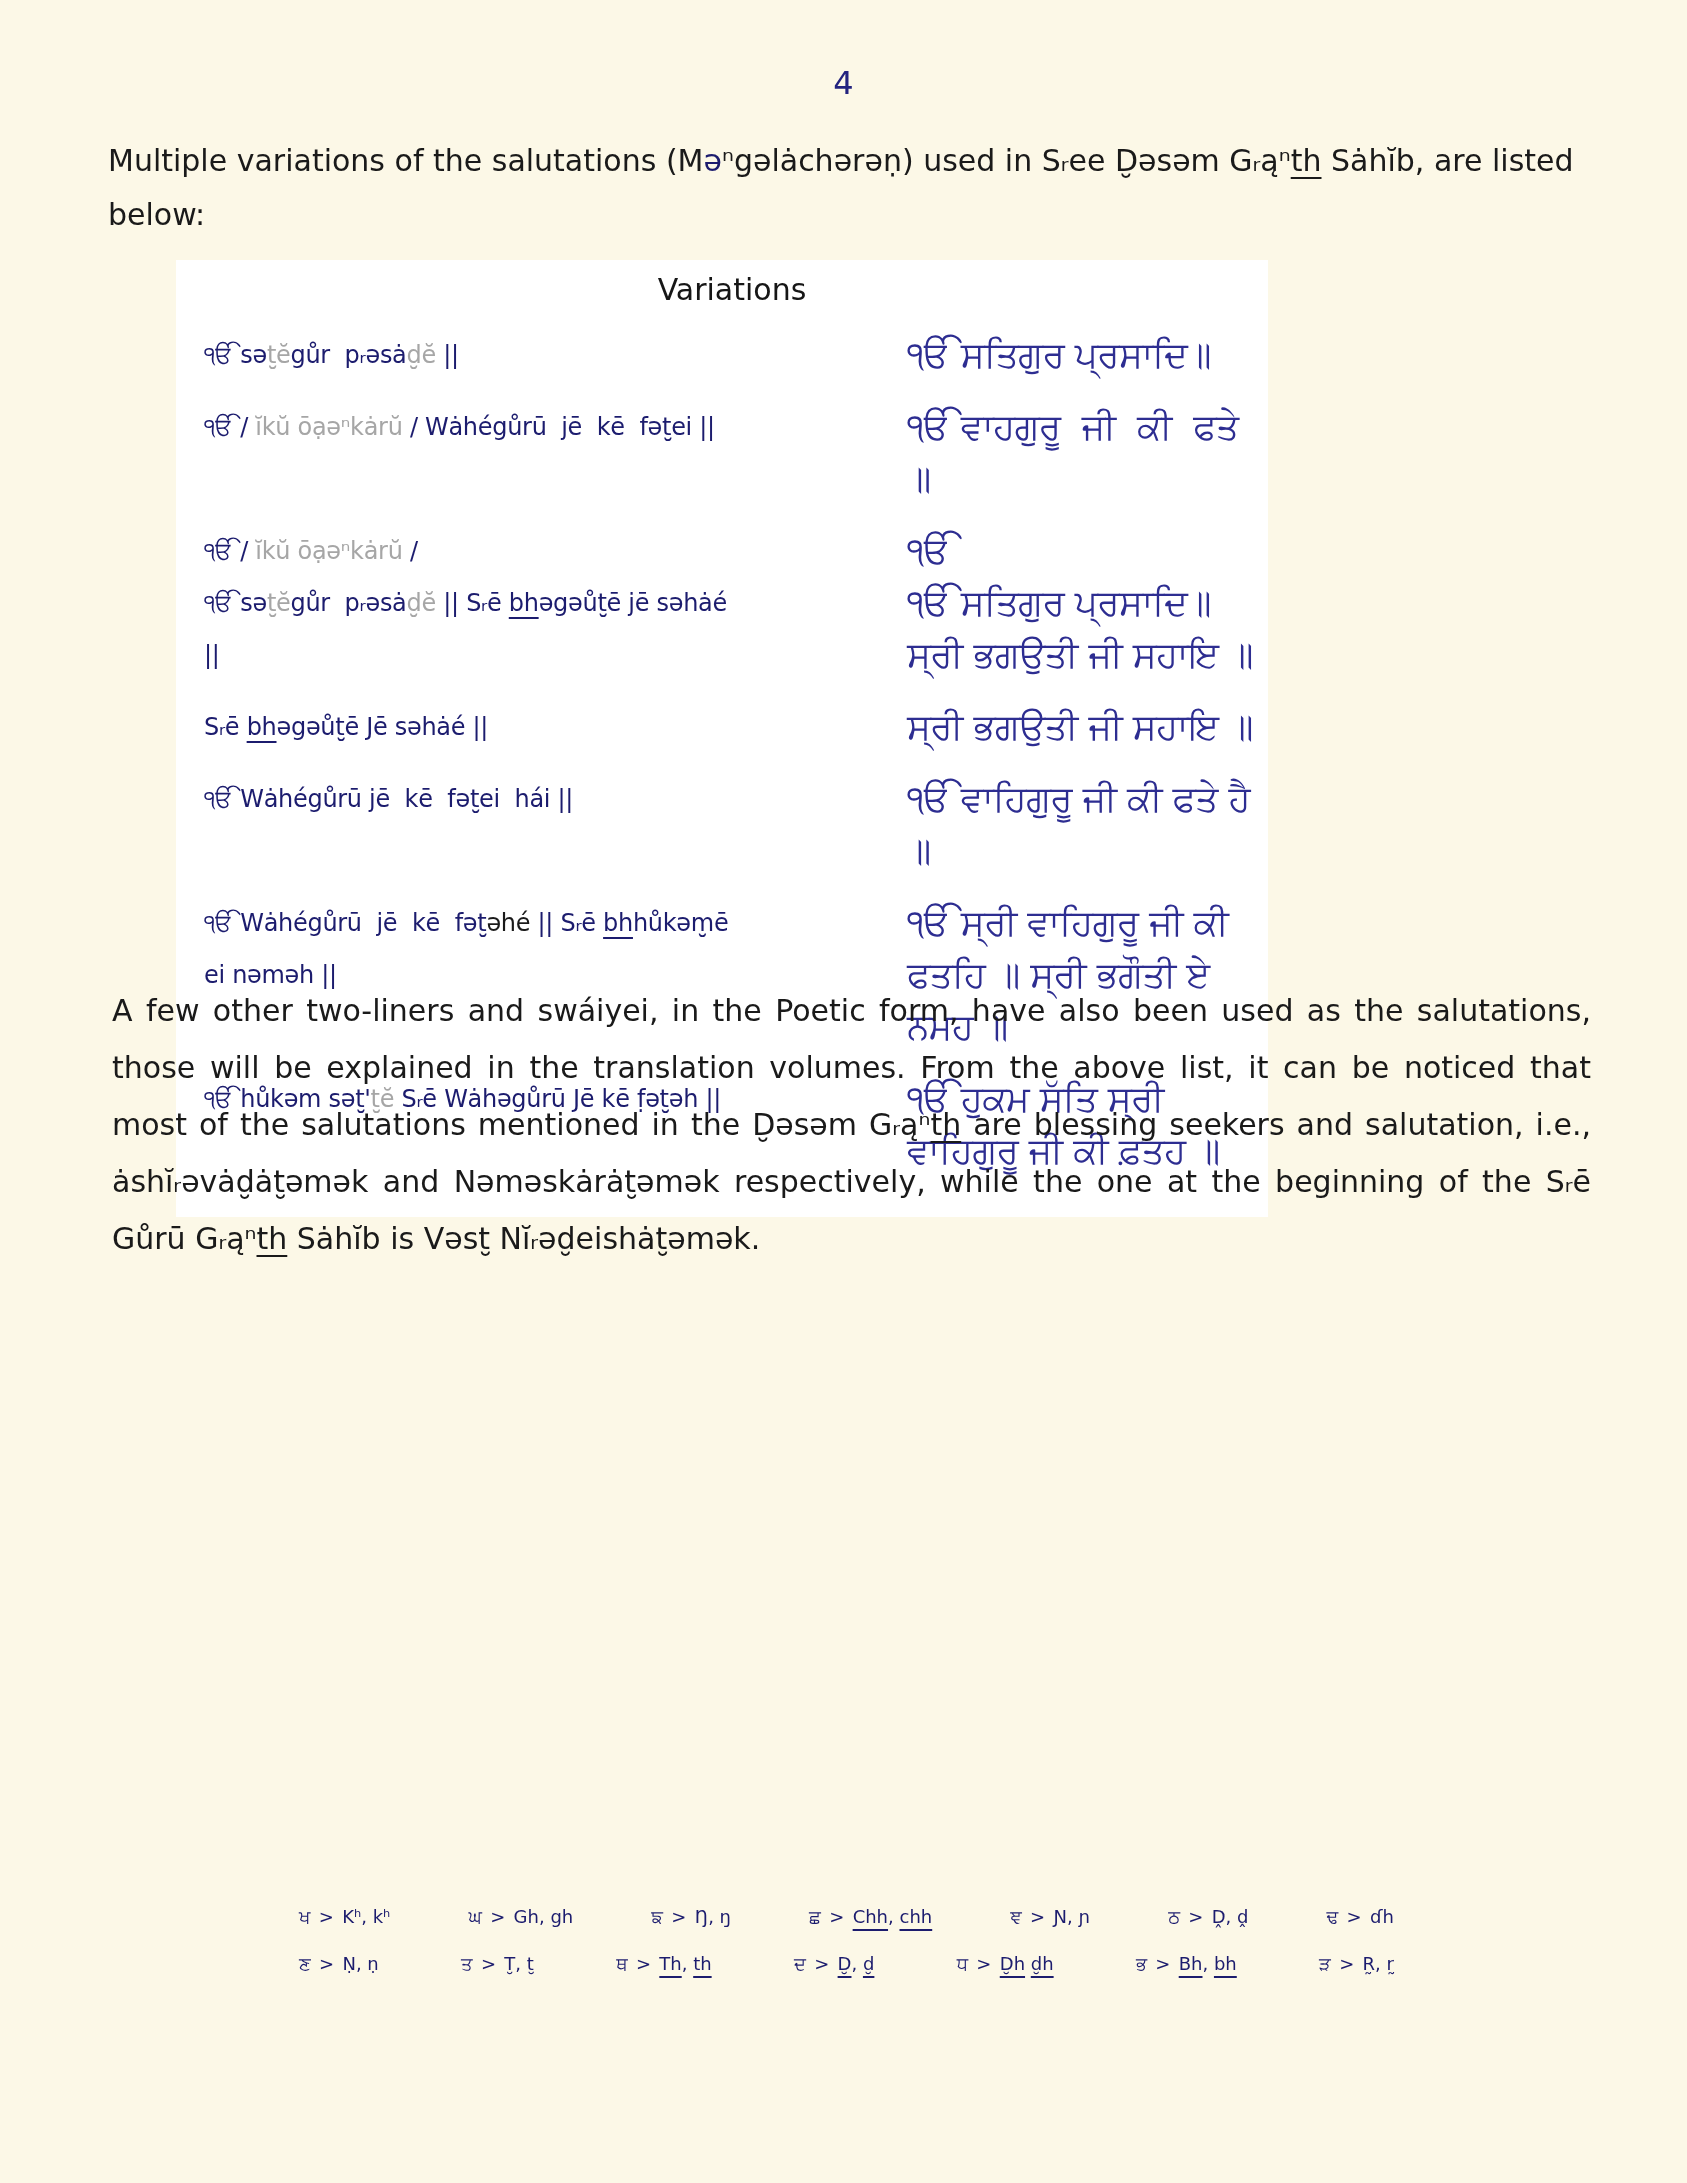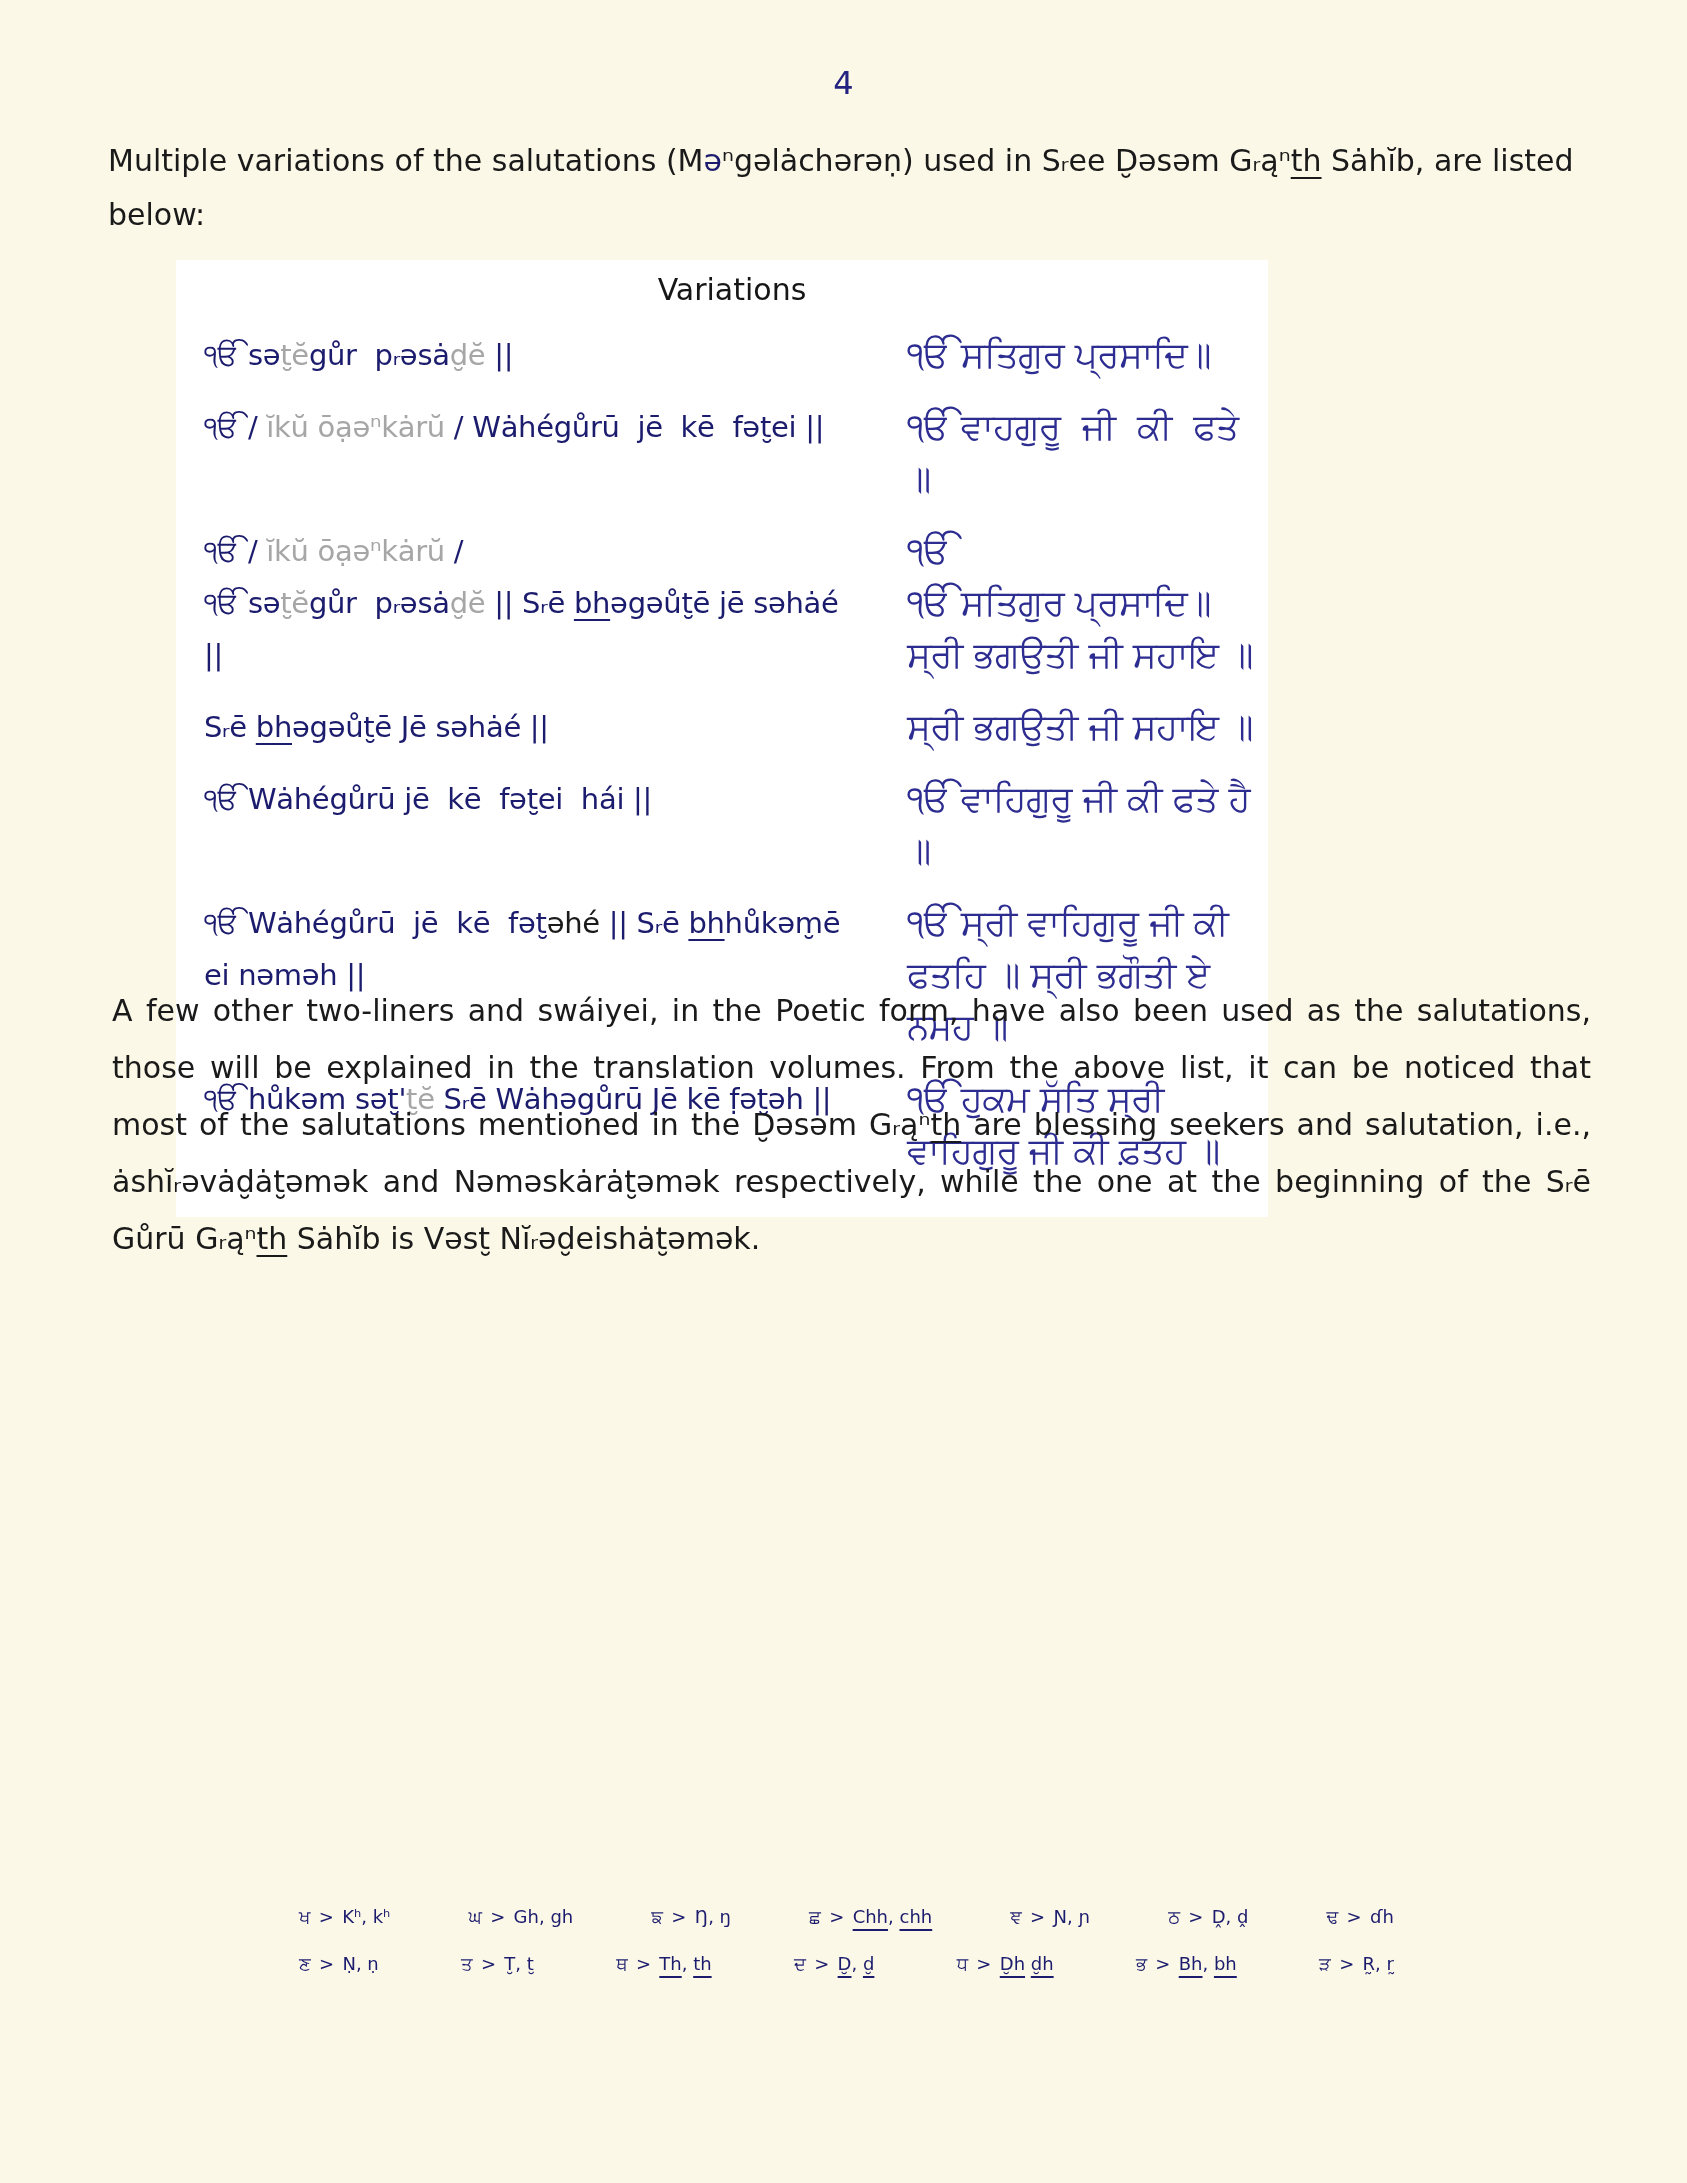--- a/index.html
+++ b/index.html
@@ -35,21 +35,21 @@
     padding:10.6px 8px 20px 28px;box-sizing:border-box;
   }
   .vtitle{
     margin:1.3px 0 22.5px 0;text-align:center;
     font-size:30px;font-weight:400;color:#161616;
   }
   .vrow{display:flex;align-items:flex-start;margin-bottom:20px;}
   .vcell{min-width:0;}
   .vcell.left{flex:none;width:703px;color:var(--navy);padding-right:20px;box-sizing:border-box;}
   .vcell.right{flex:1;color:var(--gblue);}
-  .vline{font-size:29px;line-height:52px;white-space:pre-wrap;letter-spacing:-0.3px;}
+  .vline{font-size:24px;line-height:52px;white-space:pre-wrap;letter-spacing:-0.3px;}
   .vcell.right .vline{font-size:36px;letter-spacing:-0.7px;}
   .seg{}
   .sg{color:var(--gray);}
   .sk{color:var(--black);}
   .sb{color:var(--navy);}
   .su{text-decoration:underline;text-decoration-thickness:2px;text-underline-offset:6px;}
   .body-par{
     position:absolute;top:978px;left:108px;width:1479px;
     margin:4px;font-size:30px;line-height:57px;text-align:justify;color:var(--black);
   }

